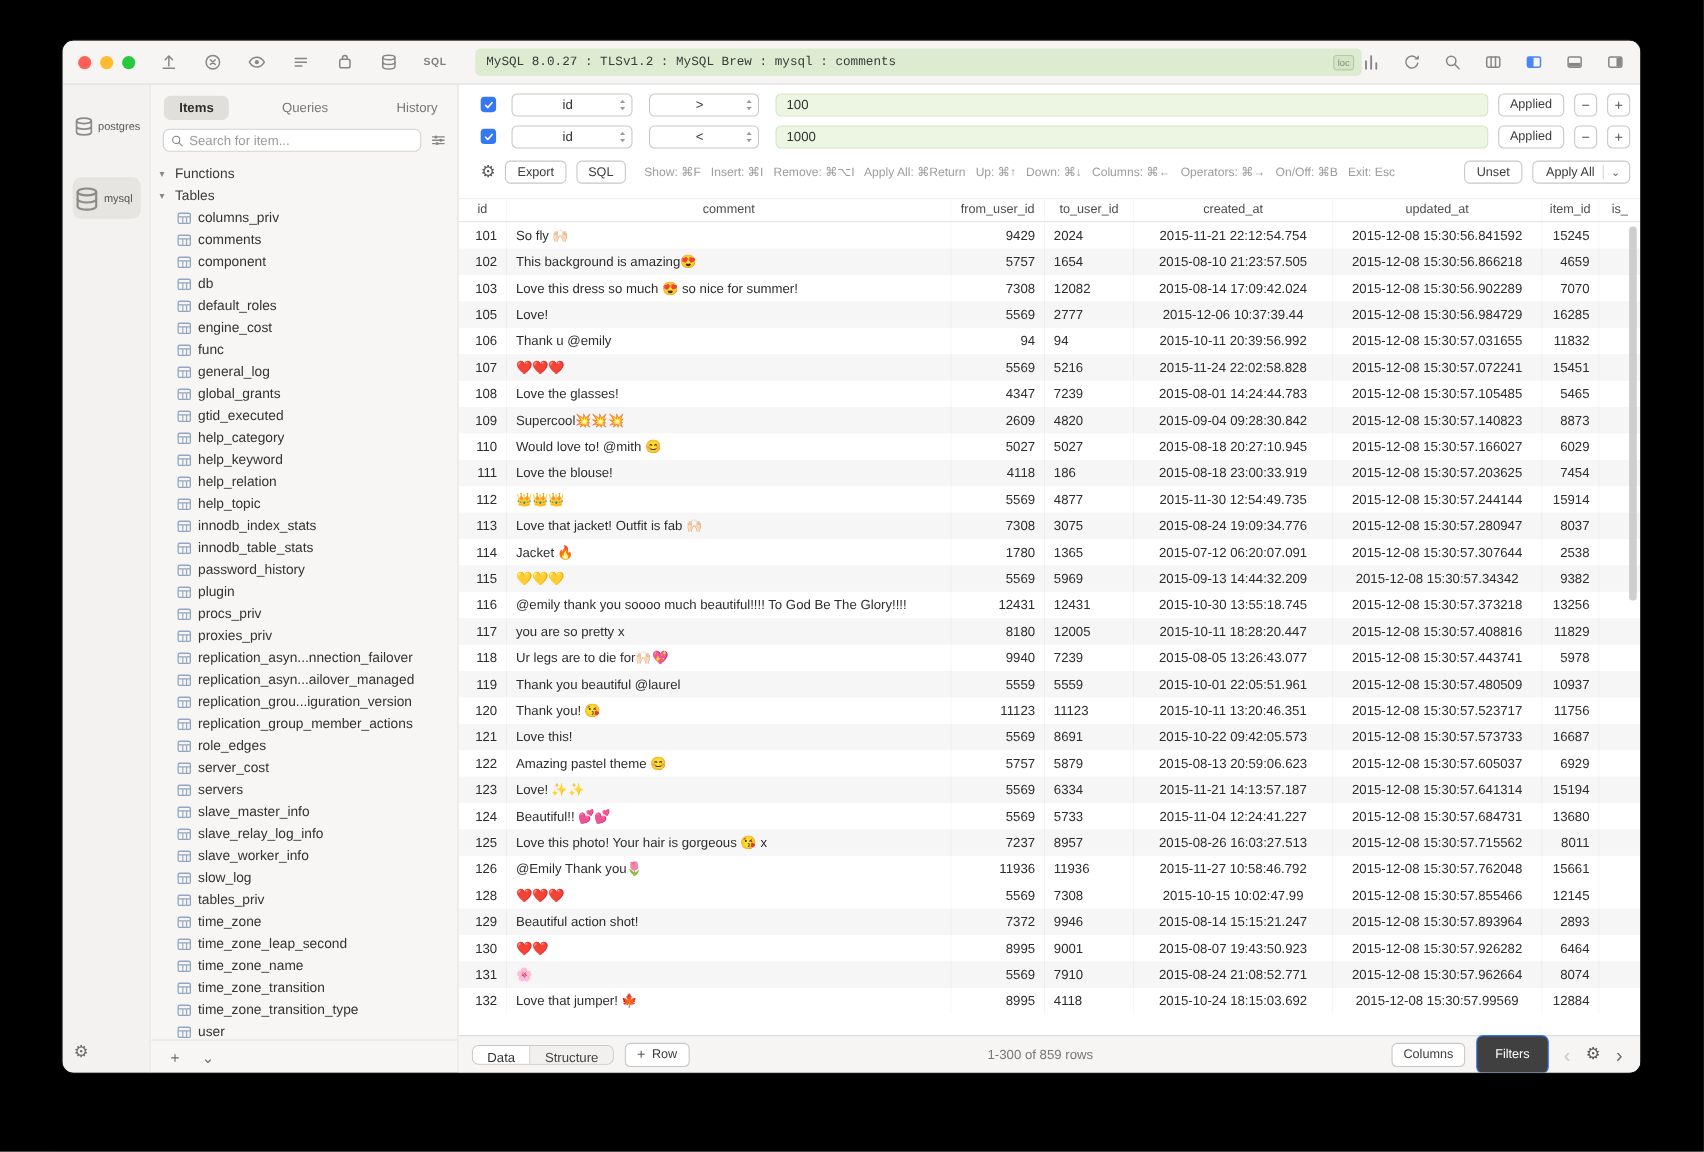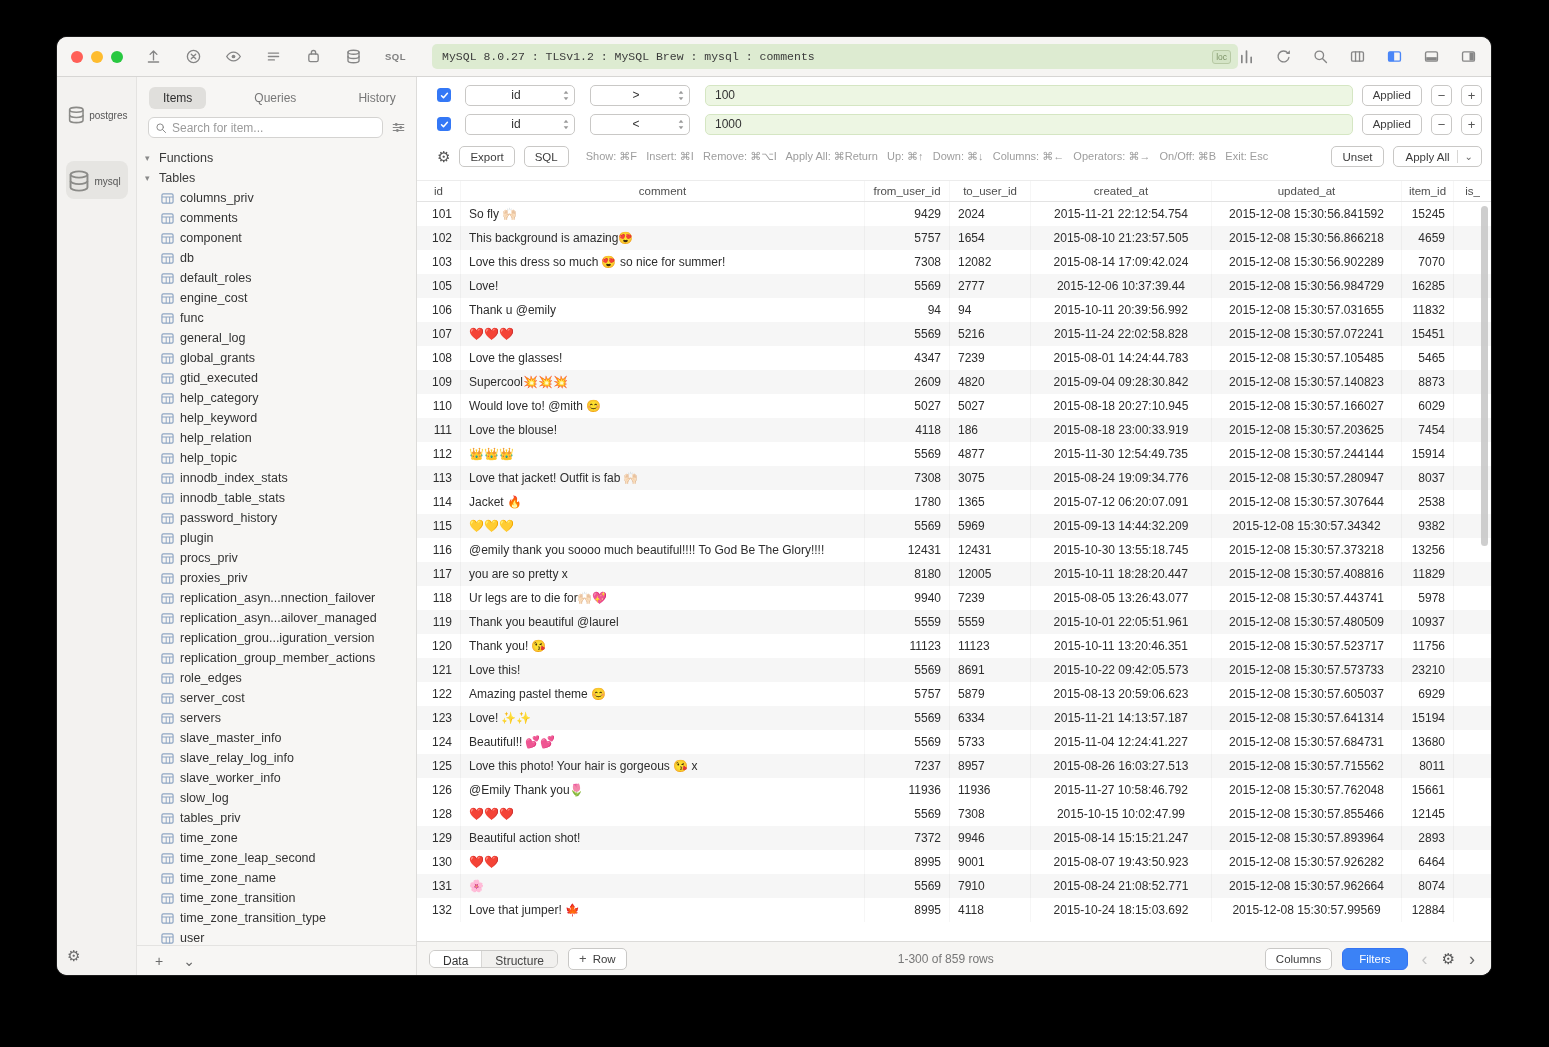--- a/index.html
+++ b/index.html
@@ -49,21 +49,21 @@
   .rail-item { width:62px; margin:0 auto 28px; display:flex; flex-direction:row; align-items:center; gap:3px; padding:7px 0 5px; border-radius:8px; }
   .rail-item.selected { background:#e6e5e2; }
   .rail-item .dbic { width:26px; height:26px; }
   .rail-item .dbic * { stroke:#8b8b88; stroke-width:1.5; fill:none; }
   .rail-label { font-size:10px; color:#555; }
   .rail-gear { position:absolute; left:10px; bottom:10px; font-size:15px; color:#6b6b6b; cursor:default; }
   
   .sidebar { width:280px; flex:0 0 280px; background:#f7f6f4; border-right:1px solid #dddcda; position:relative; padding-top:8px; overflow:hidden; }
   .side-tabs { display:flex; align-items:center; height:26px; padding:0 12px; gap:34px; }
   .side-tab { font-size:12px; color:#777; padding:4px 14px; border-radius:6px; }
-  .side-tab.active { background:#e0dfdc; color:#2e2e2e; }
+  .side-tab.active { background:#e0dfdc; color:#2e2e2e;font-weight:bold; }
   .searchrow { display:flex; align-items:center; padding:6px 10px 6px 11px; gap:8px; }
   .searchbox {
     flex:1; height:21px; background:#fff; border:1px solid #d4d3d1; border-radius:6px;
     display:flex; align-items:center; padding:0 6px; gap:5px;
   }
   .searchbox input { border:none; outline:none; flex:1; font-size:12px; color:#333; font-family:inherit; background:transparent; }
   .searchbox input::placeholder { color:#9b9b9b; }
   .tree { padding-top:4px; }
   .tree-group { display:flex; align-items:center; height:20px; padding-left:8px; gap:5px; font-size:12.5px; color:#3a3a3a; }
   .chev { font-size:9px; color:#8a8a8a; width:9px; }
@@ -127,21 +127,21 @@
   .mfooter {
     position:absolute; left:0; right:0; bottom:0; height:34px; background:#f6f5f3;
     border-top:1px solid #dcdbd9; display:flex; align-items:center; padding:0 12px; gap:10px;
   }
   .seg { display:flex; border:1px solid #cccbc9; border-radius:6px; overflow:hidden; height:18px; }
   .seg-item { font-size:12px; color:#333; padding:3px 13px; background:#fff; }
   .seg-item + .seg-item { border-left:1px solid #d8d7d5; background:#f1f0ee; color:#444; }
   .rowbtn { display:inline-flex; align-items:center; gap:6px; height:22px; }
   .rowbtn .plus { font-size:13px; color:#555; }
   .fstatus { flex:1; text-align:center; font-size:12px; color:#777; }
-  .btn.primary { background:#3b82f6; border-color:#3574f2; color:#fff; height:22px; padding:0 16px; border-radius:6px; }
+  .btn.primary { background:#404040; border-color:#3574f2; color:#fff; height:35px; padding:0 16px; border-radius:6px; }
   .btn.plain22 { height:22px; }
   .pgchev { font-size:18px; line-height:1; color:#6a6a6a; padding:0 4px; }
   .pgchev.dis { color:#c6c6c6; }
 </style>
 </head>
 <body>
 
 <div class="window">
 
   <div class="titlebar">
@@ -807,21 +807,21 @@
               <span class="gcell c-item">11756</span>
               <span class="gcell c-is"></span>
             </div>
             <div class="grow alt">
               <span class="gcell c-id">121</span>
               <span class="gcell c-comment">Love this!</span>
               <span class="gcell c-from">5569</span>
               <span class="gcell c-to">8691</span>
               <span class="gcell c-created">2015-10-22 09:42:05.573</span>
               <span class="gcell c-updated">2015-12-08 15:30:57.573733</span>
-              <span class="gcell c-item">23210</span>
+              <span class="gcell c-item">16687</span>
               <span class="gcell c-is"></span>
             </div>
             <div class="grow">
               <span class="gcell c-id">122</span>
               <span class="gcell c-comment">Amazing pastel theme 😊</span>
               <span class="gcell c-from">5757</span>
               <span class="gcell c-to">5879</span>
               <span class="gcell c-created">2015-08-13 20:59:06.623</span>
               <span class="gcell c-updated">2015-12-08 15:30:57.605037</span>
               <span class="gcell c-item">6929</span>

